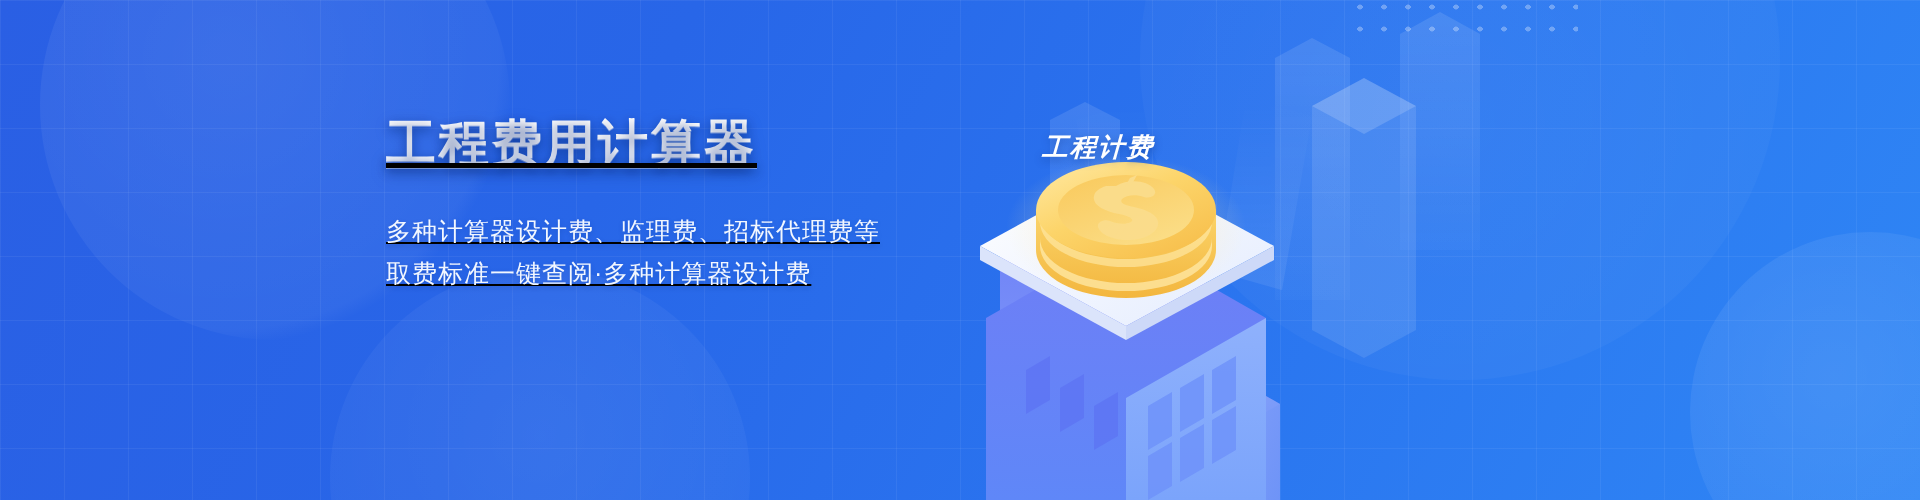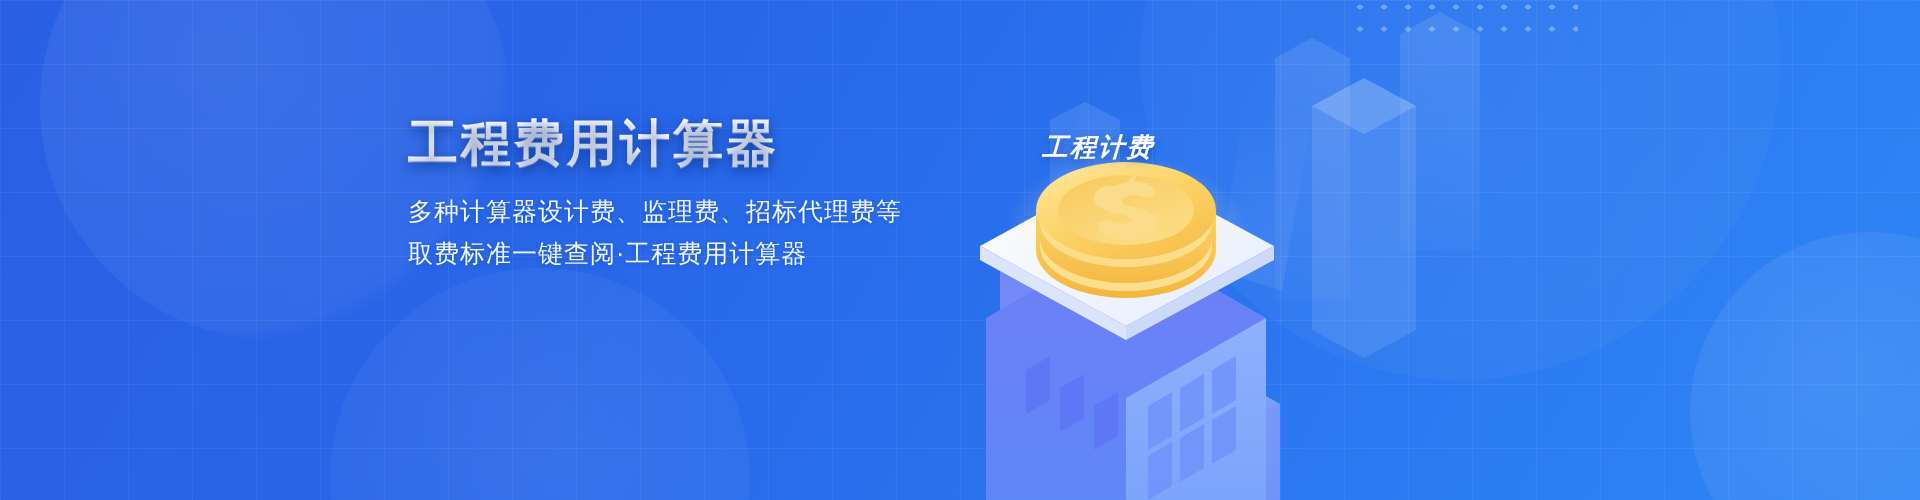--- a/index.html
+++ b/index.html
@@ -57,40 +57,41 @@
     left: 1348px; top: -4px;
     width: 230px; height: 36px;
     background-image: radial-gradient(rgba(255,255,255,0.30) 2.6px, transparent 2.9px);
     background-size: 24px 22px;
     pointer-events: none;
   }
 
   
   .content {
     position: absolute;
-    left: 408px;
+    left: 386px;
     top: 112px;
     width: 620px;
+    text-decoration: underline;
   }
   .headline {
     font-size: 50px;
     font-weight: bold;
     letter-spacing: 3px;
     line-height: 62px;
     color: #ffffff;
     white-space: nowrap;
     text-shadow: 0 4px 10px rgba(9,42,120,0.40), 0 1px 0 rgba(255,255,255,0.45);
     background: linear-gradient(180deg, #ffffff 0%, #ffffff 54%, #e2ecff 100%);
     -webkit-background-clip: text;
     background-clip: text;
     color: transparent;
     filter: drop-shadow(0 4px 7px rgba(10,45,125,0.35));
   }
   .subline {
-    margin-top: 16px;
+    margin-top: 36px;
     font-size: 25px;
     line-height: 42px;
     color: #f2f7ff;
     letter-spacing: 1px;
     white-space: nowrap;
     text-shadow: 0 2px 5px rgba(10,45,125,0.22);
   }
 
   
   .art {
@@ -263,16 +264,16 @@
         </g>
       </g>
     </svg>
   </div>
 
   <div class="badge-text">工程计费</div>
 
   <div class="content">
     <div class="headline">工程费用计算器</div>
     <div class="subline">多种计算器设计费、监理费、招标代理费等</div>
-    <div class="subline" style="margin-top:0">取费标准一键查阅·工程费用计算器</div>
+    <div class="subline" style="margin-top:0">取费标准一键查阅·多种计算器设计费</div>
   </div>
 
 </div>
 
 </body></html>

